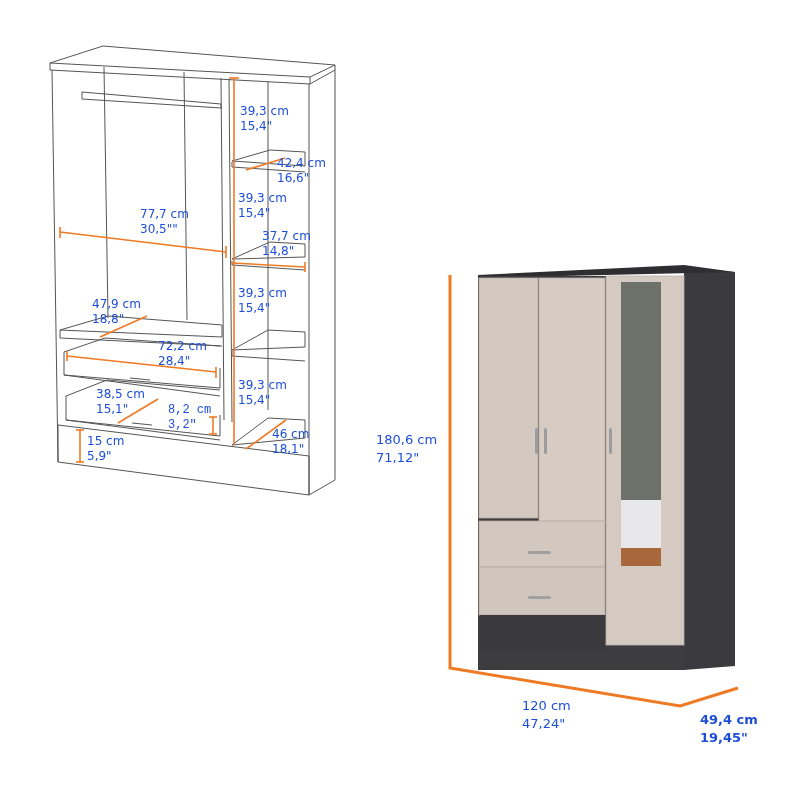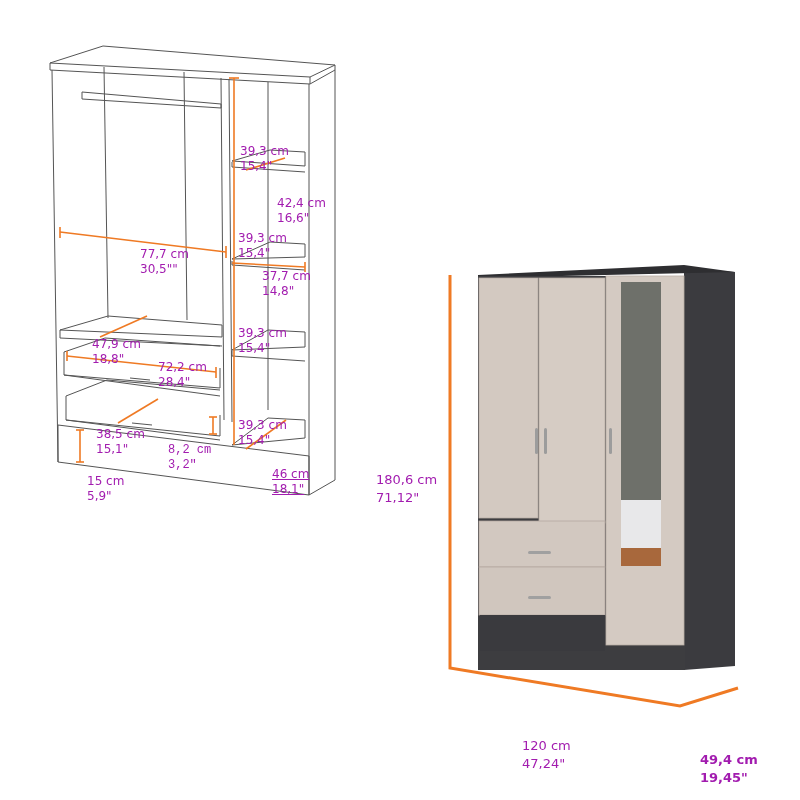--- a/index.html
+++ b/index.html
@@ -1,20 +1,20 @@
 <!DOCTYPE html>
 <html><head>
 <meta charset="utf-8">
 <style>
   html, body { margin: 0; padding: 0; background: #ffffff; }
   body { width: 800px; height: 800px; position: relative; overflow: hidden;
          font-family: "DejaVu Sans", sans-serif; }
   svg { position: absolute; left: 0; top: 0; }
-  .lbl { position: absolute; color: #a21caf; font-size: 12px; line-height: 15px;
-         white-space: nowrap; font-family: "DejaVu Sans", sans-serif; margin-top: 40px; }
+  .lbl { position: absolute; color: #1d4ed8; font-size: 12px; line-height: 15px;
+         white-space: nowrap; font-family: "DejaVu Sans", sans-serif; }
   .lbl span { display: block; }
 </style>
 </head>
 <body>
 
 <svg width="800" height="800" viewBox="0 0 800 800">
   <g stroke="#555" stroke-width="1" fill="none">
 
     <path d="M50 63 L103 46 L335 65 L310 77 L50 63 Z"></path>
     <path d="M50 63 L50 70 L310 84 L310 77"></path>
@@ -135,37 +135,37 @@
   <span>30,5""</span>
 </div>
 <div class="lbl" style="left:238px;top:286px;">
   <span>39,3 cm</span>
   <span>15,4"</span>
 </div>
 <div class="lbl" style="left:92px;top:297px;">
   <span>47,9 cm</span>
   <span>18,8"</span>
 </div>
-<div class="lbl" style="left:158px;top:320px;">
+<div class="lbl" style="left:158px;top:339px;">
   <span>72,2 cm</span>
   <span>28,4"</span>
 </div>
 <div class="lbl" style="left:238px;top:378px;">
   <span>39,3 cm</span>
   <span>15,4"</span>
 </div>
 <div class="lbl" style="left:96px;top:387px;">
   <span>38,5 cm</span>
   <span>15,1"</span>
 </div>
 <div class="lbl" style="left:168px;top:403px;font-family:Liberation Mono, monospace;">
   <span>8,2 cm</span>
   <span>3,2"</span>
 </div>
-<div class="lbl" style="left:272px;top:427px;text-decoration:underline;">
+<div class="lbl" style="left:272px;top:427px;">
   <span>46 cm</span>
   <span>18,1"</span>
 </div>
 <div class="lbl" style="left:87px;top:434px;">
   <span>15 cm</span>
   <span>5,9"</span>
 </div>
 
 <div class="lbl" style="left:376px;top:431px;font-size:13px;line-height:18px;">
   <span>180,6 cm</span>

